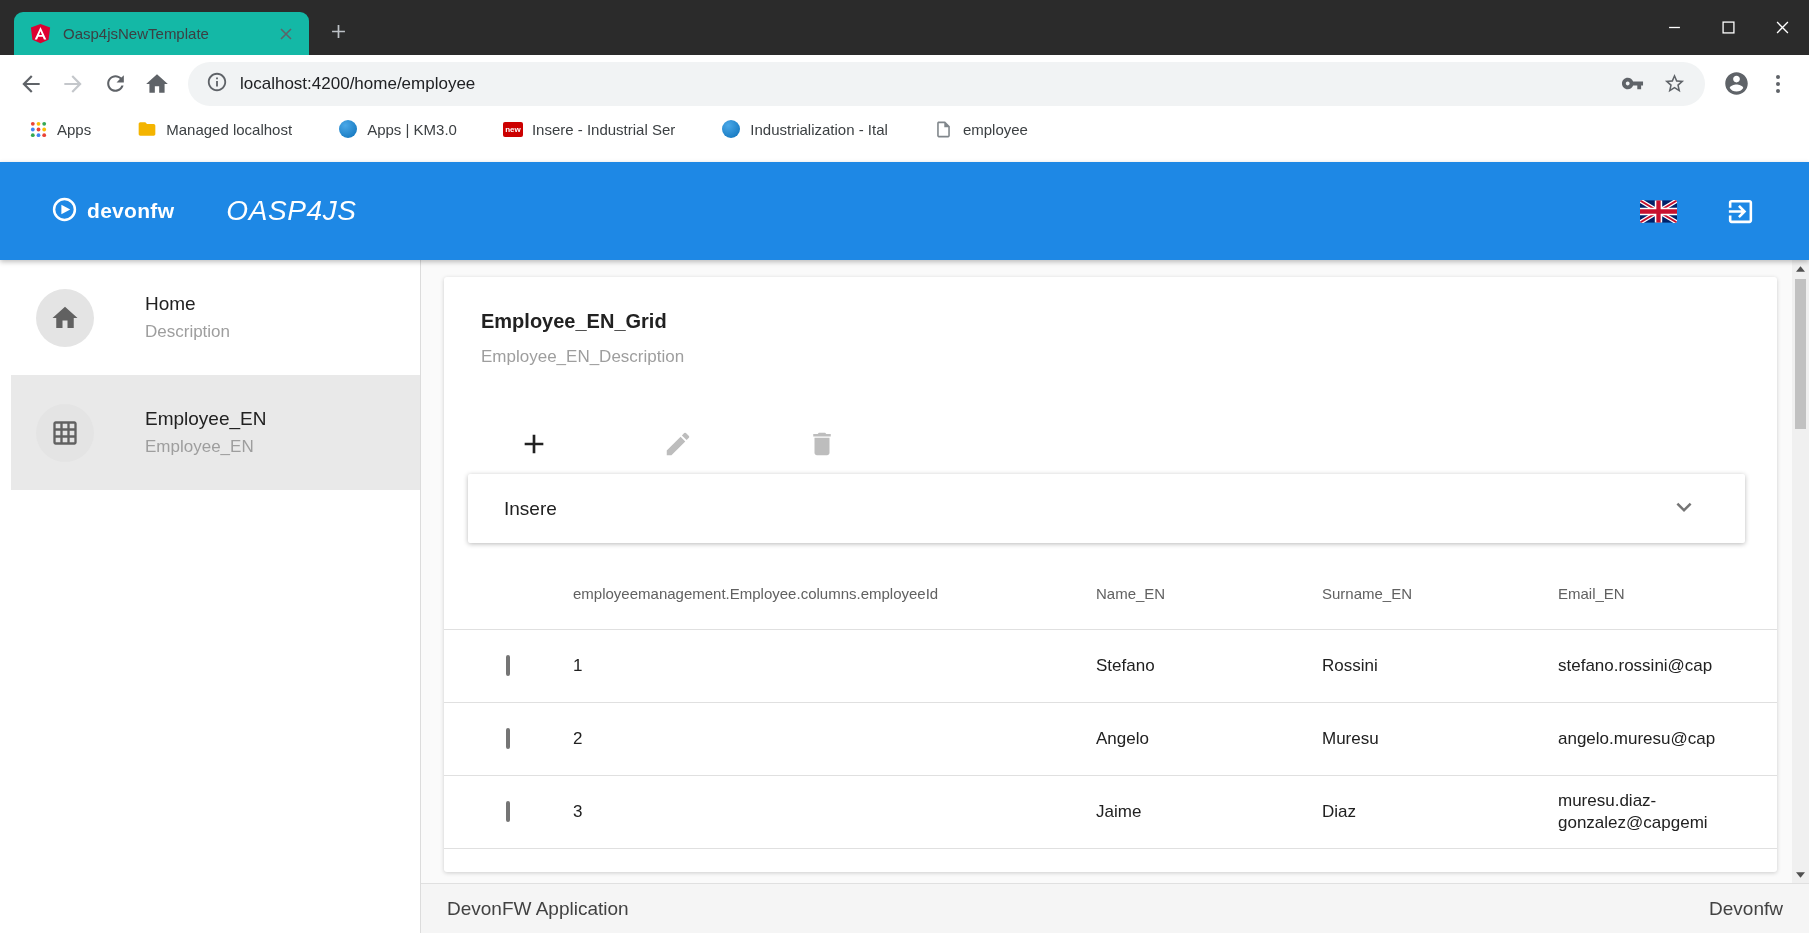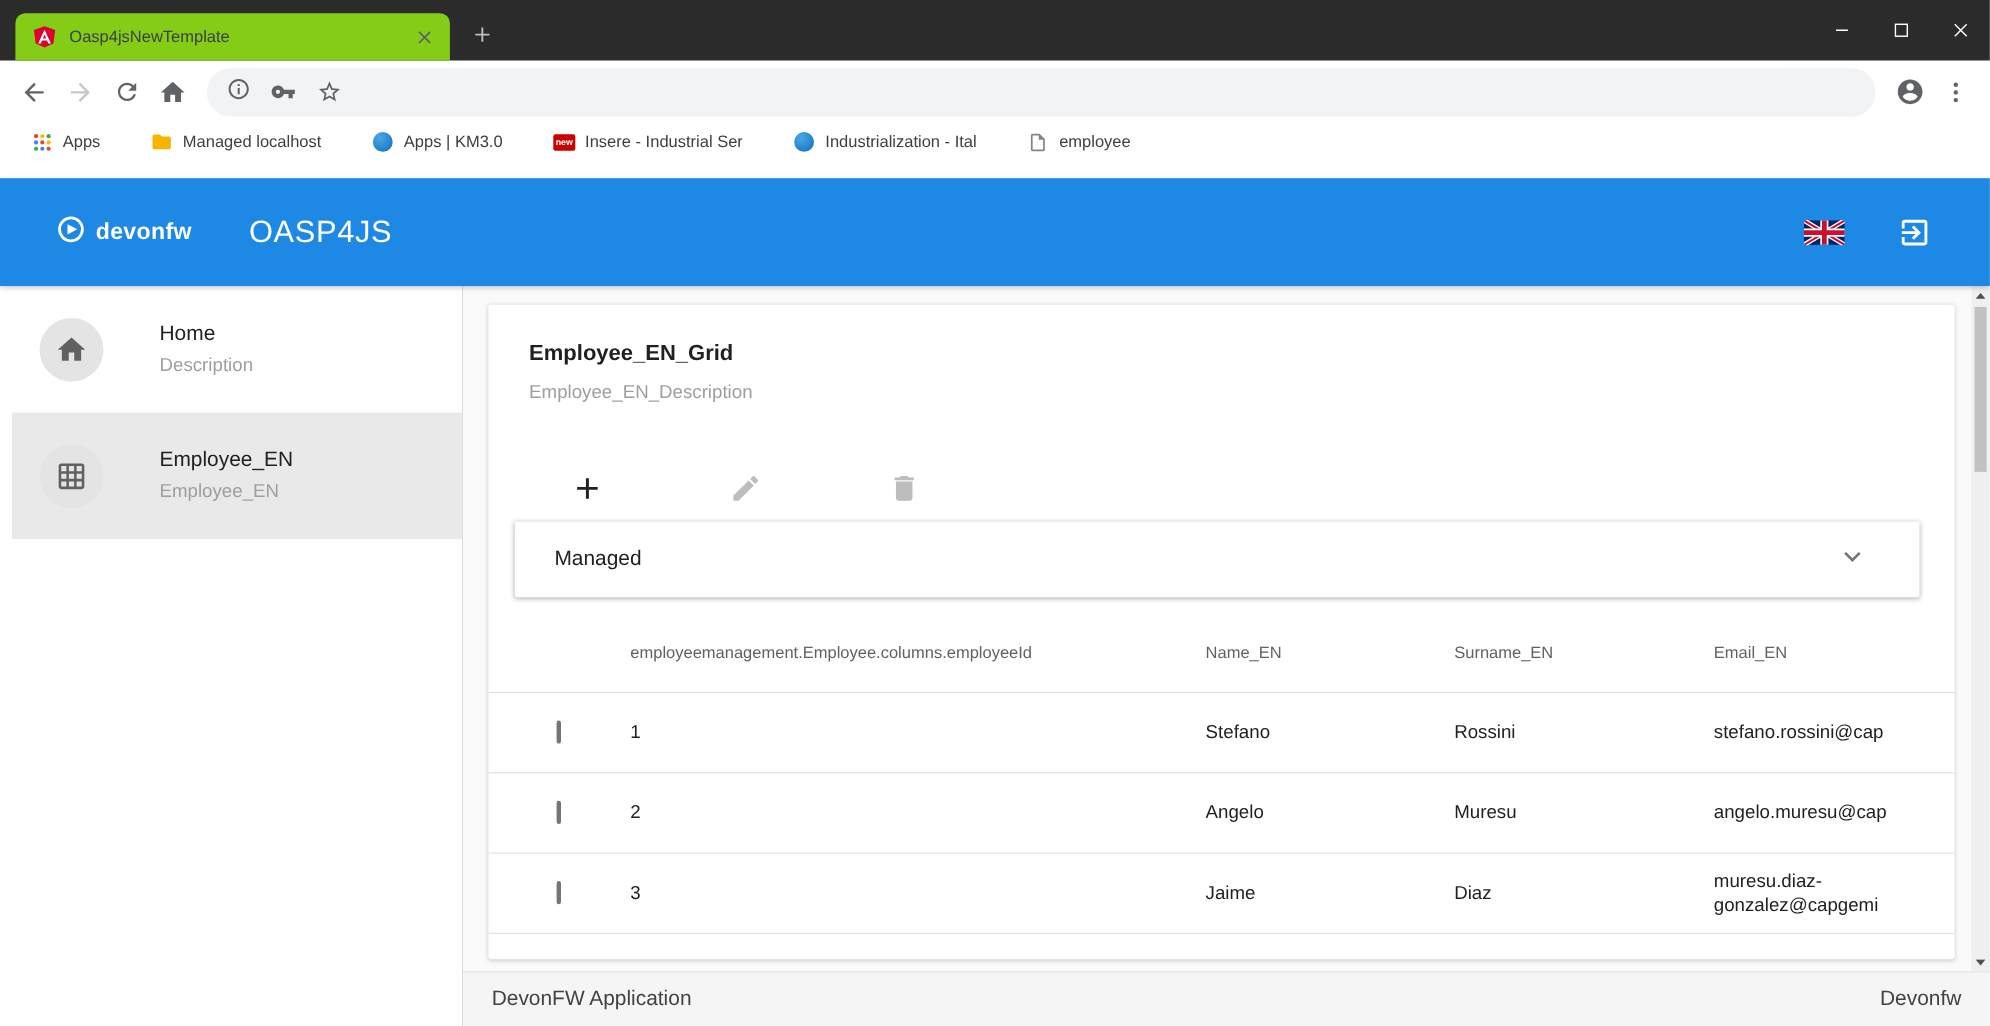--- a/index.html
+++ b/index.html
@@ -6,21 +6,21 @@
   html,body { margin:0; padding:0; }
   body {
     width:1809px; height:933px; overflow:hidden;
     font-family:"Liberation Sans","DejaVu Sans",sans-serif;
     background:#fff;
   }
   .window { width:1809px; height:933px; display:flex; flex-direction:column; }
 
   
   .titlebar { height:55px; background:#2b2b2b; display:flex; align-items:flex-end; position:relative; flex:none; }
-  .tab { width:395px; height:43px; background:#84cc16; border-radius:9px 9px 0 0; margin-left:14px;
+  .tab { width:295px; height:43px; background:#14b8a6; border-radius:9px 9px 0 0; margin-left:14px;
          display:flex; align-items:center; padding:0 12px 0 16px; }
   .favicon { width:21px; height:21px; flex:none; margin-right:12px; }
   .tab-title { flex:1; font-size:15px; color:#3c4043; white-space:nowrap; overflow:hidden; }
   .tab-close { width:22px; height:22px; display:flex; align-items:center; justify-content:center; border-radius:50%; }
   .newtab { width:34px; height:34px; margin:0 0 7px 12px; display:flex; align-items:center; justify-content:center; }
   .win-controls { position:absolute; right:0; top:0; height:100%; display:flex; }
   .wc { width:54px; height:100%; display:flex; align-items:center; justify-content:center; }
 
   
   .navbar { height:57px; background:#fff; display:flex; align-items:center; padding:0 10px; flex:none; }
@@ -37,21 +37,21 @@
   .bm-label { font-size:15px; color:#3c4043; white-space:nowrap; max-width:160px; overflow:hidden; }
   .new-badge { width:20px; height:15px; background:#cc0000; border-radius:2px; color:#fff; font-size:8px; font-weight:bold;
                display:flex; align-items:center; justify-content:center; }
   .dot-fav { width:18px; height:18px; border-radius:50%; background:radial-gradient(circle at 35% 30%, #4aa8e8, #0b6fb8); }
 
   
   .app-header { height:98px; background:#1e88e5; color:#fff; display:flex; align-items:center;
                 padding:0 52px; flex:none; box-shadow:0 2px 5px rgba(0,0,0,0.25); position:relative; z-index:3; }
   .brand { display:flex; align-items:center; }
   .brand-text { font-size:21px; font-weight:bold; margin-left:10px; letter-spacing:0.3px; }
-  .app-title { font-size:28px; font-weight:500; margin-left:52px; letter-spacing:0.6px; }
+  .app-title { font-size:28px; font-weight:500; margin-left:52px; letter-spacing:0.6px;font-style:italic; }
   .header-right { margin-left:auto; display:flex; align-items:center; }
   .flag { width:37px; height:23px; border-radius:2px; overflow:hidden; display:block; }
   .exit-btn { margin-left:46px; width:34px; height:34px; display:flex; align-items:center; justify-content:center; }
 
   
   .content-row { flex:1; display:flex; min-height:0; }
   .sidebar { width:421px; flex:none; background:#fff; border-right:1px solid #dcdcdc;padding-left:11px; }
   .side-item { height:115px; display:flex; align-items:center; padding-left:25px; }
   .side-item.selected { background:#e9e9e9; }
   .circle { width:58px; height:58px; border-radius:50%; background:#e4e4e4; display:flex; align-items:center;
@@ -160,20 +160,21 @@
       <svg viewBox="0 0 24 24" width="26" height="26">
           <path d="M12 3L2 12h3v8h5v-6h4v6h5v-8h3L12 3z" fill="#5f6368"></path>
         </svg>
     </div>
     <div class="omnibox">
       <span>
         <svg viewBox="0 0 24 24" width="22" height="22">
             <path d="M11 7h2v2h-2zm0 4h2v6h-2zm1-9C6.48 2 2 6.48 2 12s4.48 10 10 10 10-4.48 10-10S17.52 2 12 2zm0 18c-4.41 0-8-3.59-8-8s3.59-8 8-8 8 3.59 8 8-3.59 8-8 8z" fill="#5f6368"></path>
           </svg>
       </span>
+      <span class="url">localhost:4200/home/employee</span>
       <span class="omni-icon">
         <svg viewBox="0 0 24 24" width="23" height="23">
             <path d="M12.65 10C11.83 7.67 9.61 6 7 6c-3.31 0-6 2.69-6 6s2.69 6 6 6c2.61 0 4.83-1.67 5.65-4H17v4h4v-4h2v-4H12.65zM7 14c-1.1 0-2-.9-2-2s.9-2 2-2 2 .9 2 2-.9 2-2 2z" fill="#5f6368"></path>
           </svg>
       </span>
       <span class="omni-icon">
         <svg viewBox="0 0 24 24" width="23" height="23">
             <path d="M22 9.24l-7.19-.62L12 2 9.19 8.63 2 9.24l5.46 4.73L5.82 21 12 17.27 18.18 21l-1.63-7.03L22 9.24zM12 15.4l-3.76 2.27 1-4.28-3.32-2.88 4.38-.38L12 6.1l1.71 4.04 4.38.38-3.32 2.88 1 4.28L12 15.4z" fill="#5f6368"></path>
           </svg>
       </span>
@@ -322,21 +323,21 @@
                 </svg>
             </span>
             <span class="tool-btn">
               <svg viewBox="0 0 24 24" width="30" height="30">
                   <path d="M6 19c0 1.1.9 2 2 2h8c1.1 0 2-.9 2-2V7H6v12zM19 4h-3.5l-1-1h-5l-1 1H5v2h14V4z" fill="#bdbdbd"></path>
                 </svg>
             </span>
           </div>
 
           <div class="filters">
-            <span class="filters-label">Managed</span>
+            <span class="filters-label">Insere</span>
             <span>
               <svg viewBox="0 0 24 24" width="30" height="30">
                   <path d="M16.59 8.59L12 13.17 7.41 8.59 6 10l6 6 6-6z" fill="#757575"></path>
                 </svg>
             </span>
           </div>
 
           <div class="table">
             <div class="trow header">
               <span class="cb-cell"></span>

